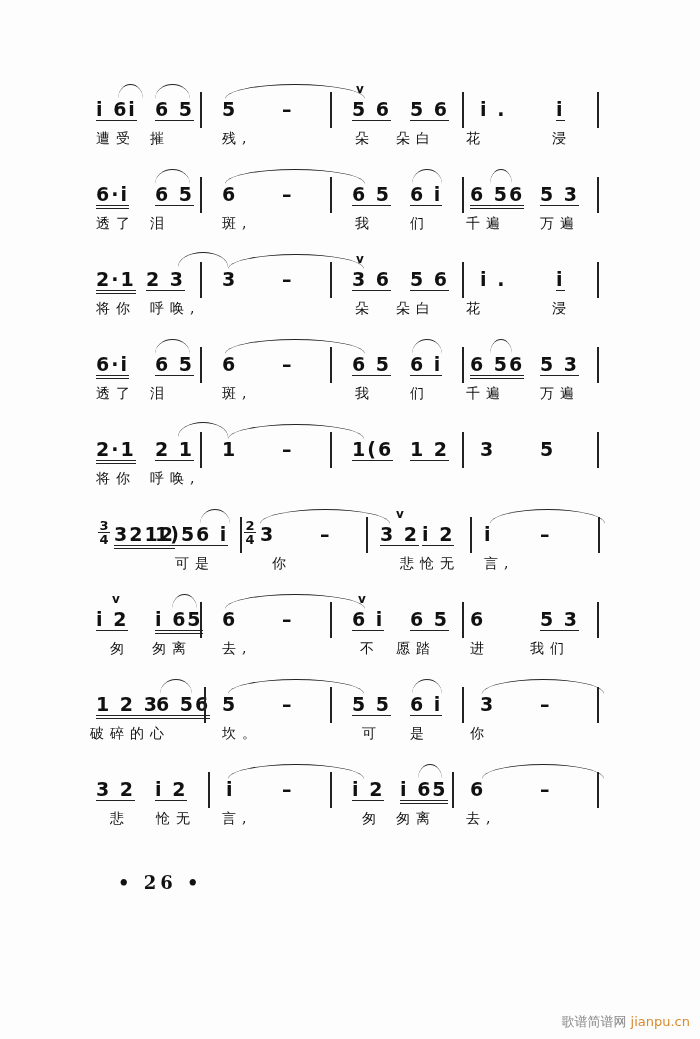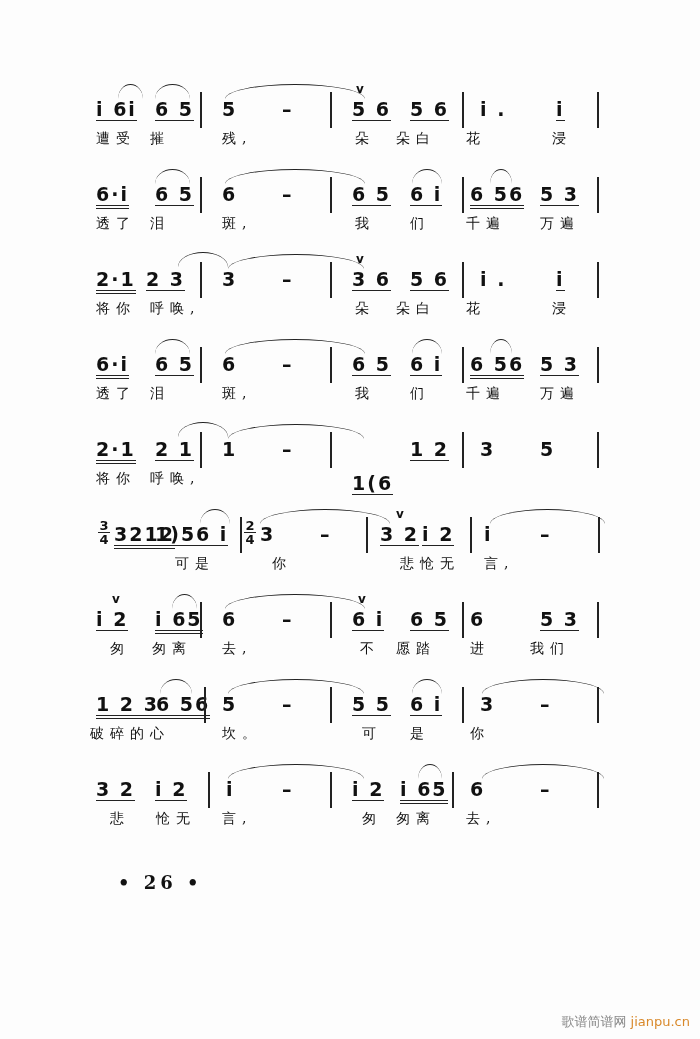--- a/index.html
+++ b/index.html
@@ -120,21 +120,21 @@
       <div class="lyr" style="left: 355px;">我</div>
       <div class="lyr" style="left: 410px;">们</div>
       <div class="lyr" style="left: 466px;">千遍</div>
       <div class="lyr" style="left: 540px;">万遍</div>
     </div>
     <div class="row" style="top: 428px;">
       <div class="cell ul2" style="left: 96px;">2·1</div>
       <div class="cell ul" style="left: 155px;">2 1</div>
       <div class="cell" style="left: 222px;">1</div>
       <div class="cell" style="left: 282px;">–</div>
-      <div class="cell ul" style="left: 352px; margin-top: 34px;">1(6</div>
+      <div class="cell ul" style="left: 352px;">1(6</div>
       <div class="cell ul" style="left: 410px;">1 2</div>
       <div class="cell" style="left: 480px;">3</div>
       <div class="cell" style="left: 540px;">5</div>
       <div class="bar" style="left: 200px;"></div>
       <div class="bar" style="left: 330px;"></div>
       <div class="bar" style="left: 462px;"></div>
       <div class="bar" style="left: 597px;"></div>
       <div class="slur" style="left: 178px; width: 50px; top: -6px;"></div>
       <div class="slur" style="left: 228px; width: 136px; top: -4px;"></div>
       <div class="lyr" style="left: 96px;">将你</div>

